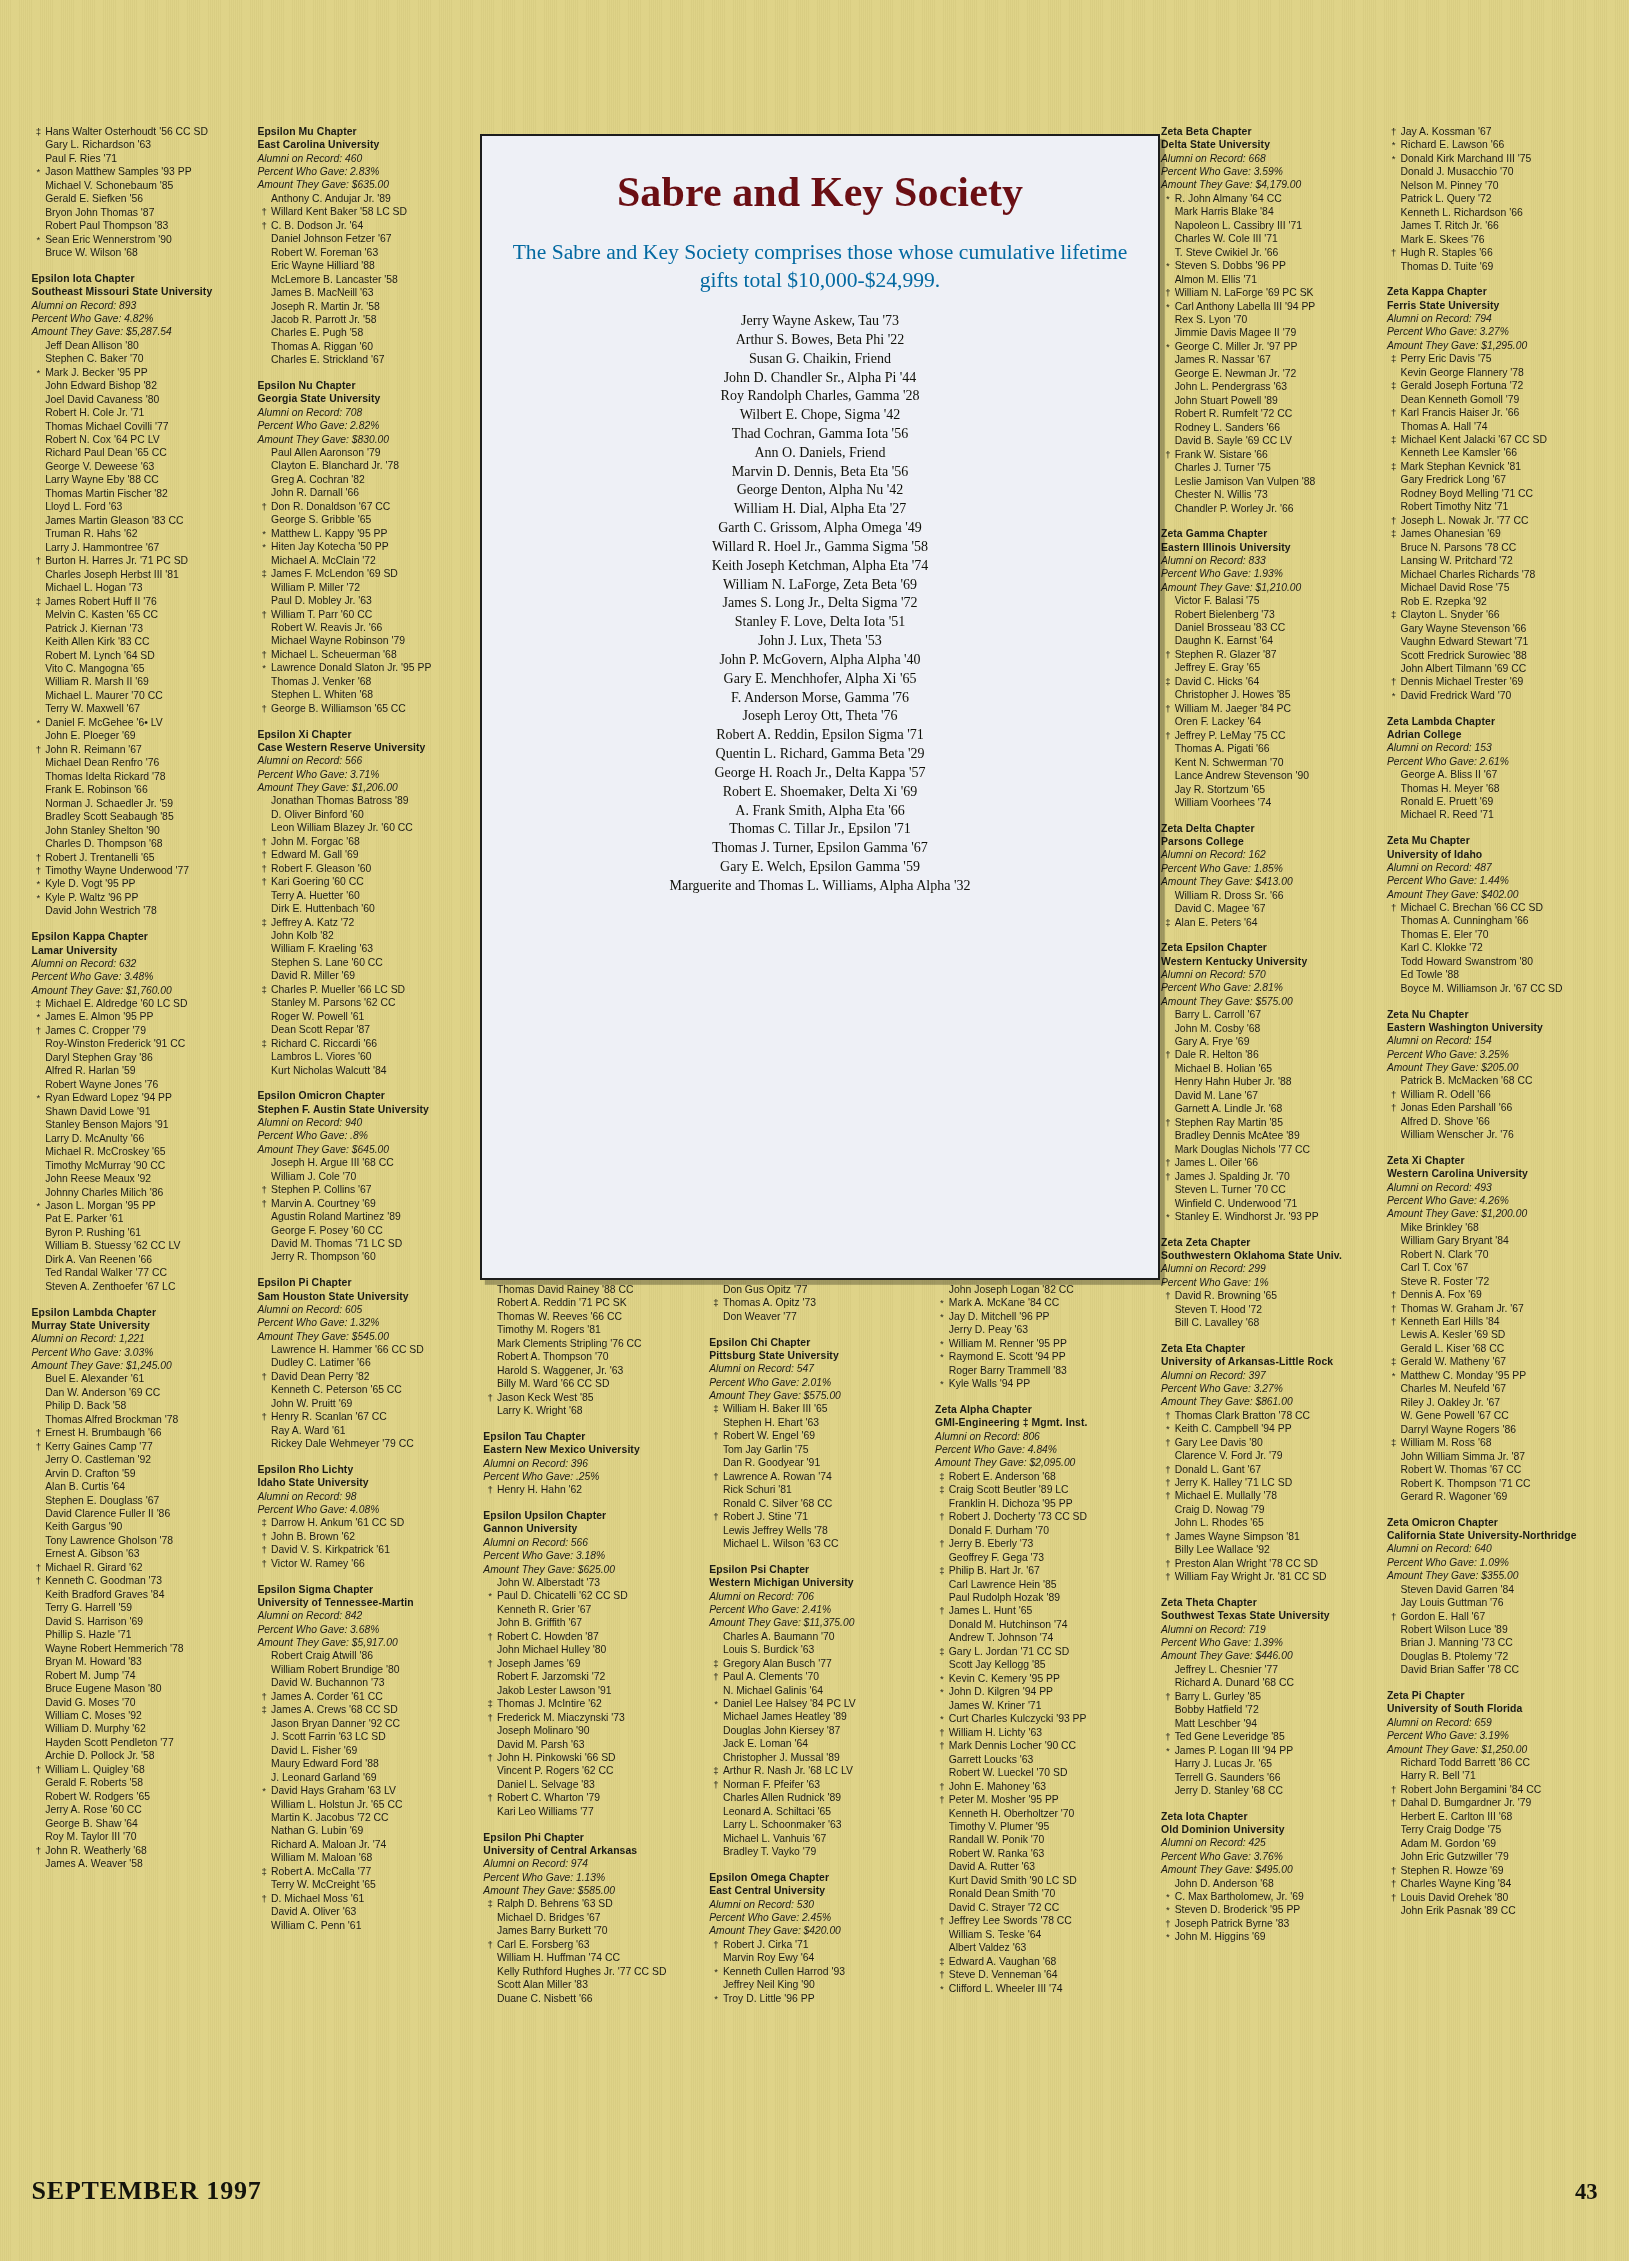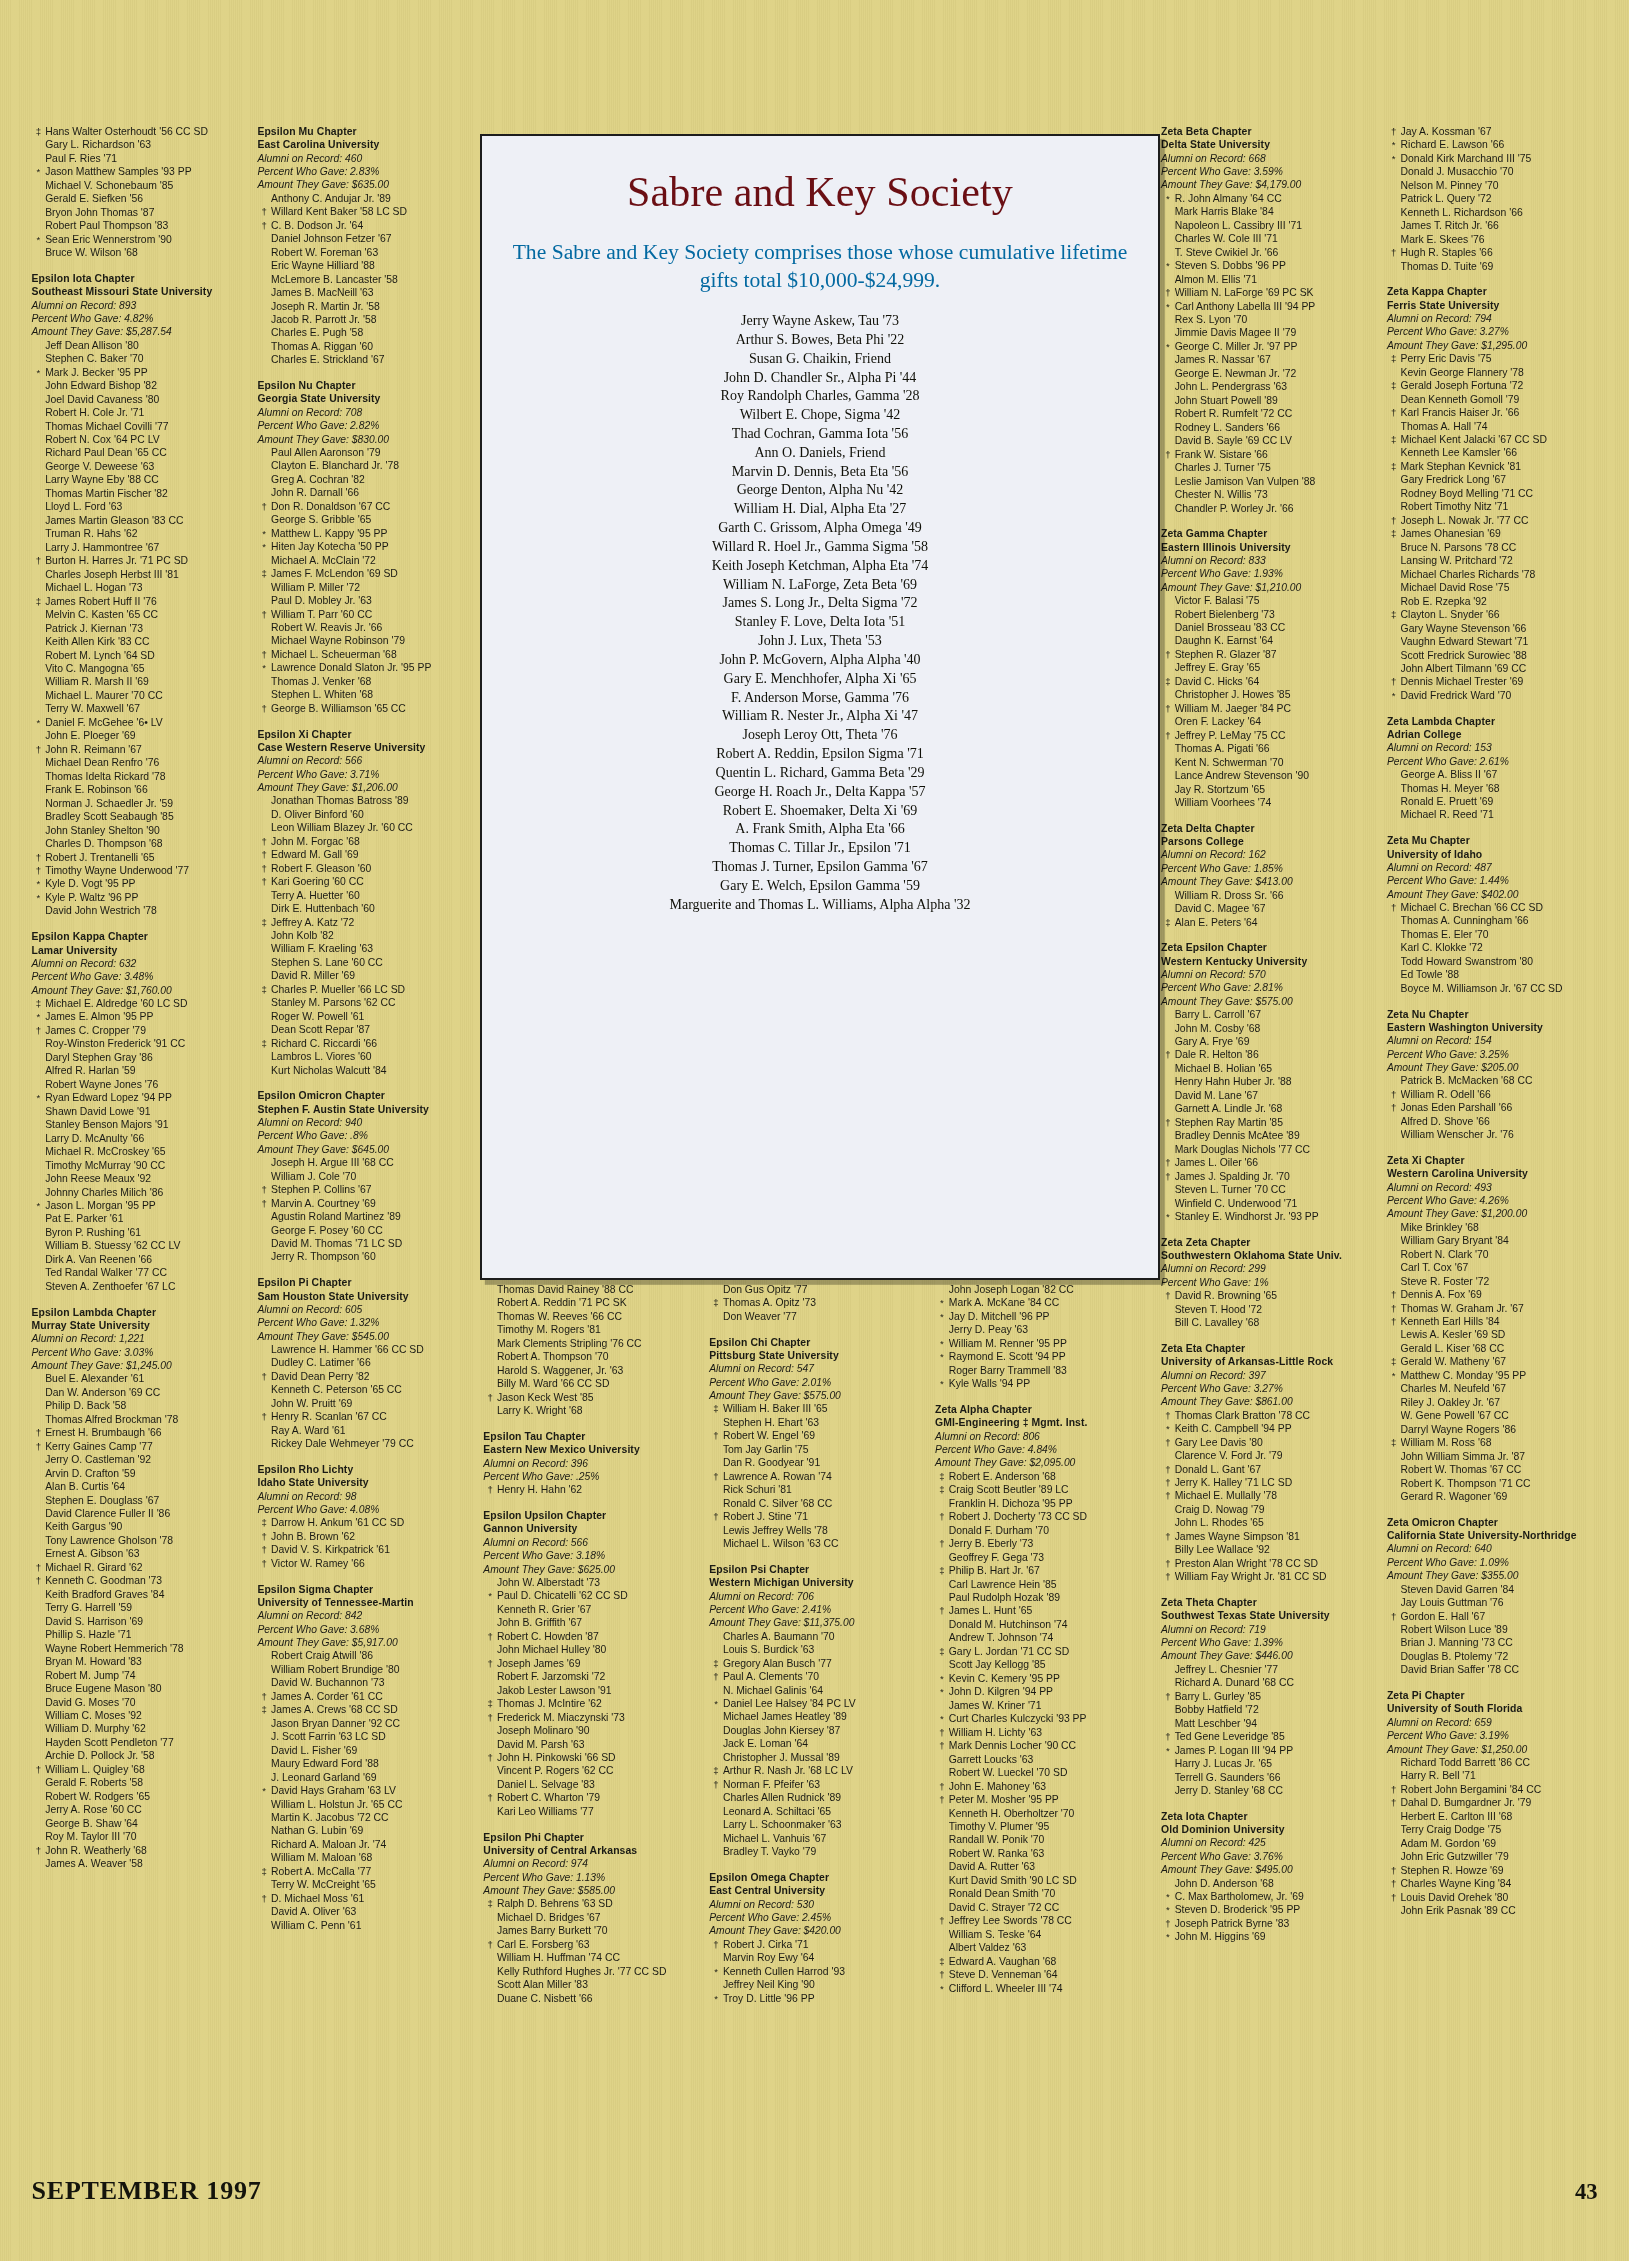--- a/index.html
+++ b/index.html
@@ -38,21 +38,21 @@
     background:#eef0f6;
     border:2.1px solid #1d1d1d;
     box-shadow:4.8px 4.8px 0 rgba(0,0,0,.28);
     box-sizing:border-box;
     padding:16.4px 20.6px 12.3px;
     display:flex;flex-direction:column;align-items:center;
     font-family:"Liberation Serif", serif;
   }
   .box-title{
     font-family:"Liberation Serif", serif;
-    font-weight:normal;color:#6b0f14;
+    font-weight:bold;color:#6b0f14;
     font-size:42px;line-height:1.06;text-align:right;
     margin-top:18px;margin-bottom:23px;letter-spacing:0.1px;
   }
   .box-blurb{
     font-family:"Liberation Serif", serif;
     font-size:21.6px;line-height:1.3;text-align:center;color:#0369a1;
     margin-bottom:18px;max-width:637px;
   }
   .box-names{width:100%;text-align:center;}
   .box-names div{
@@ -2338,21 +2338,20 @@
         <div>Garth C. Grissom, Alpha Omega '49</div>
         <div>Willard R. Hoel Jr., Gamma Sigma '58</div>
         <div>Keith Joseph Ketchman, Alpha Eta '74</div>
         <div>William N. LaForge, Zeta Beta '69</div>
         <div>James S. Long Jr., Delta Sigma '72</div>
         <div>Stanley F. Love, Delta Iota '51</div>
         <div>John J. Lux, Theta '53</div>
         <div>John P. McGovern, Alpha Alpha '40</div>
         <div>Gary E. Menchhofer, Alpha Xi '65</div>
         <div>F. Anderson Morse, Gamma '76</div>
-        <div>William R. Nester Jr., Alpha Xi '47</div>
         <div>Joseph Leroy Ott, Theta '76</div>
         <div>Robert A. Reddin, Epsilon Sigma '71</div>
         <div>Quentin L. Richard, Gamma Beta '29</div>
         <div>George H. Roach Jr., Delta Kappa '57</div>
         <div>Robert E. Shoemaker, Delta Xi '69</div>
         <div>A. Frank Smith, Alpha Eta '66</div>
         <div>Thomas C. Tillar Jr., Epsilon '71</div>
         <div>Thomas J. Turner, Epsilon Gamma '67</div>
         <div>Gary E. Welch, Epsilon Gamma '59</div>
         <div>Marguerite and Thomas L. Williams, Alpha Alpha '32</div>

